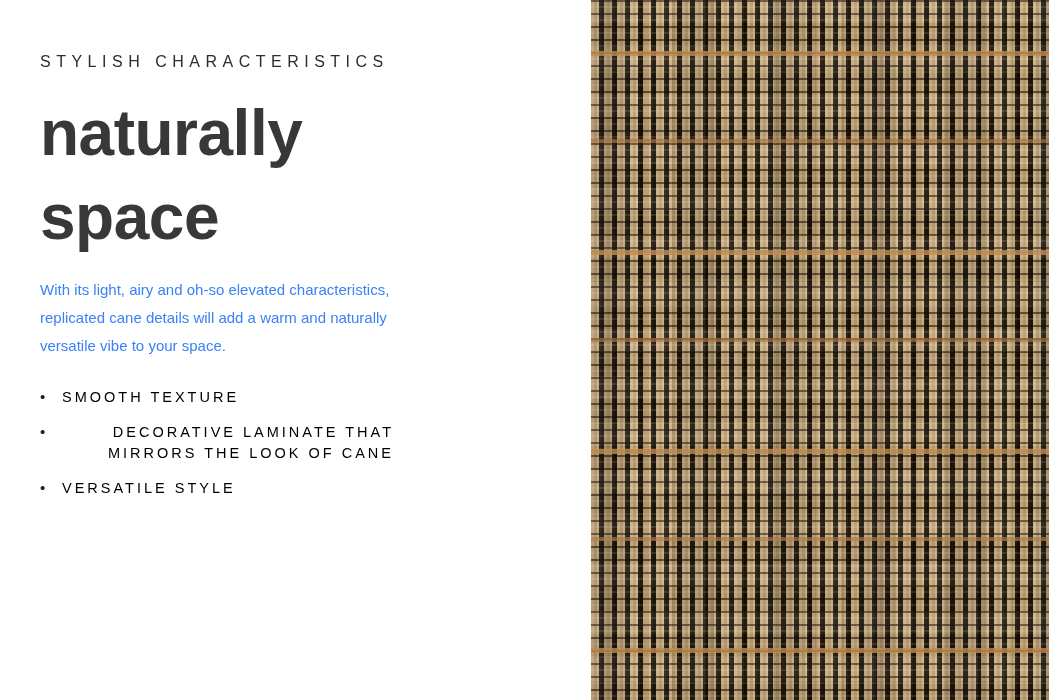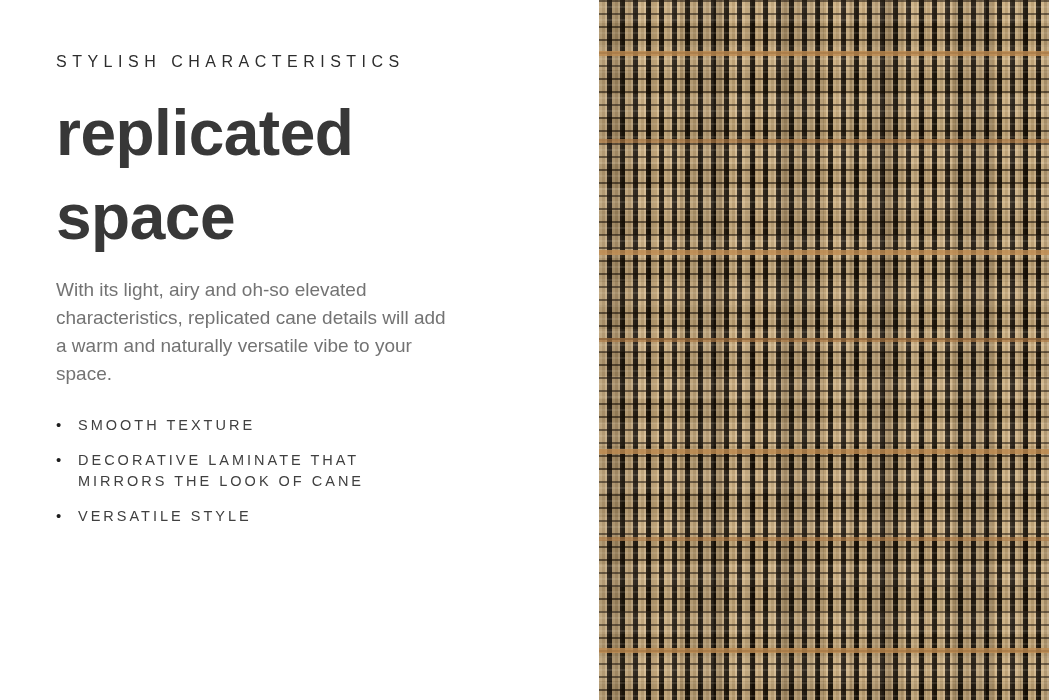--- a/index.html
+++ b/index.html
@@ -15,42 +15,41 @@
     left: 0; top: 0;
     width: 1049px; height: 700px;
     display: flex;
   }
   
   .left-panel {
     width: 638px;
     height: 700px;
     background: #ffffff;
     padding: 53px 60px 0 40px;
-    margin-left: 16px;
   }
   .eyebrow {
     font-size: 16px;
     letter-spacing: 5.5px;
     color: #2d2d2d;
     font-weight: 400;
     margin-bottom: 20px;
     white-space: nowrap;
   }
   .heading {
     font-size: 64px;
     font-weight: 700;
     line-height: 84px;
     color: #383838;
     letter-spacing: -0.5px;
     margin-bottom: 17px;
   }
   .paragraph {
-    font-size: 19px;
+    font-size: 15px;
     line-height: 28px;
-    color: #737373;
+    color: #3b82f6;
     max-width: 400px;
     margin-bottom: 27px;
   }
   .bullet-list {
     list-style: none;
   }
   .bullet-item {
     display: flex;
     align-items: flex-start;
     margin-bottom: 14px;
@@ -60,23 +59,24 @@
     flex: 0 0 22px;
     font-size: 15px;
     line-height: 20px;
     color: #1d1d1d;
   }
   .bullet-dot::before { content: "•"; }
   .bullet-text {
     font-size: 14.5px;
     letter-spacing: 3px;
     line-height: 21px;
-    color: #404040;
+    color: #000000;
     max-width: 332px;
     text-transform: uppercase;
+    text-align: right;
   }
   
   .texture-panel {
     position: relative;
     width: 502px;
     height: 700px;
     background-color: #191106;
     background-image:
       
       repeating-linear-gradient(180deg,
@@ -115,21 +115,21 @@
 </style>
 </head>
 <body>
 
 <div class="page">
 
   <div class="left-panel">
 
     <div class="eyebrow">STYLISH CHARACTERISTICS</div>
 
-    <h1 class="heading"><span>replicated</span><br><span>space</span></h1>
+    <h1 class="heading"><span>naturally</span><br><span>space</span></h1>
 
     <p class="paragraph">With its light, airy and oh-so elevated characteristics, replicated cane details will add a warm and naturally versatile vibe to your space.</p>
 
     <ul class="bullet-list">
       <li class="bullet-item">
         <span class="bullet-dot"></span>
         <span class="bullet-text">SMOOTH TEXTURE</span>
       </li>
       <li class="bullet-item">
         <span class="bullet-dot"></span>

